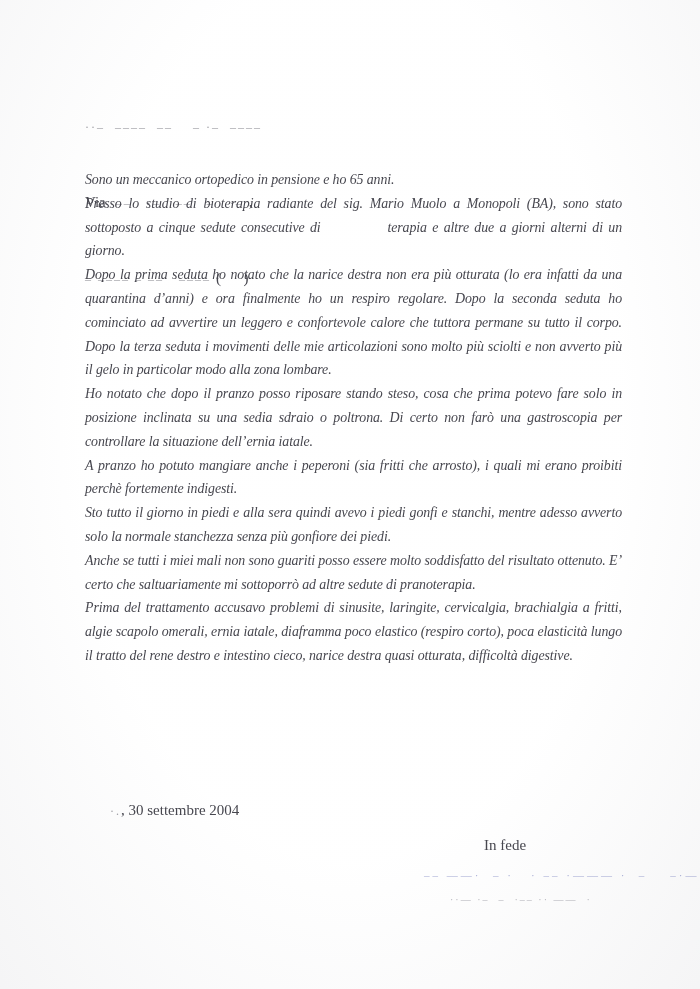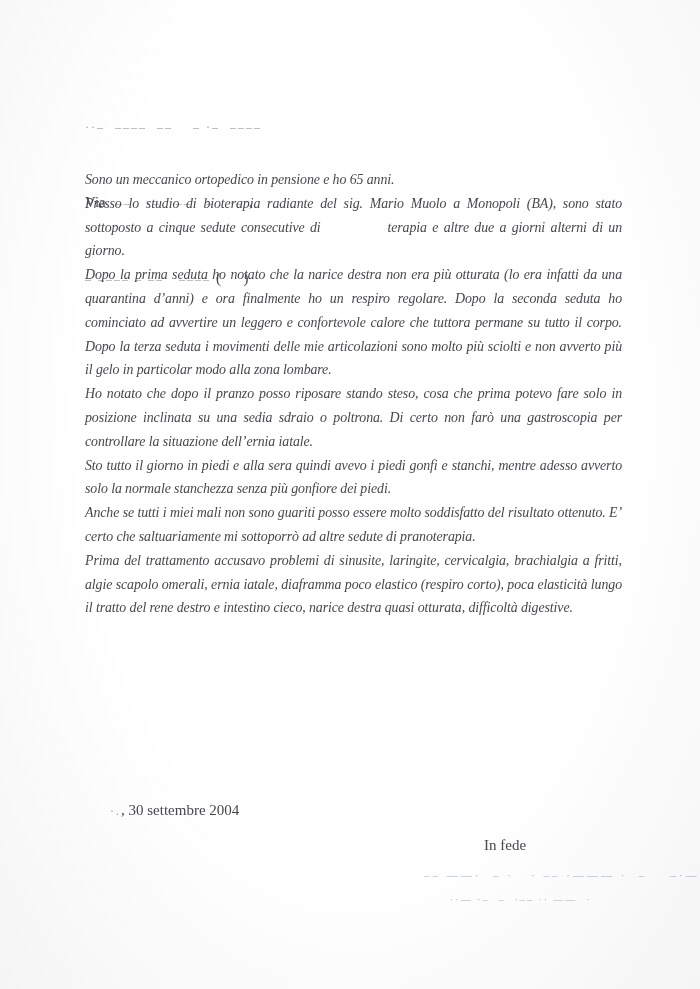--- a/index.html
+++ b/index.html
@@ -92,20 +92,21 @@
     <div><span class="redact">··–  ––––  ––    – ·–  ––––</span></div>
     <div><span>Via</span><span class="redact">  ––   ·–   ––   –   ·– </span><span>,</span></div>
     <div><span class="redact">– –––– – ––   –––– </span><span>(      )</span></div>
   </div>
 
   <div class="letter-body">
       <p class="para">Sono un meccanico ortopedico in pensione e ho 65 anni.</p>
       <p class="para">Presso lo studio di bioterapia radiante del sig. Mario Muolo a Monopoli (BA), sono stato sottoposto a cinque sedute consecutive di <span class="word-gap" style="width: 56px;"></span> terapia e altre due a giorni alterni di un giorno.</p>
       <p class="para">Dopo la prima seduta ho notato che la narice destra non era più otturata (lo era infatti da una quarantina d’anni) e ora finalmente ho un respiro regolare. Dopo la seconda seduta ho cominciato ad avvertire un leggero e confortevole calore che tuttora permane su tutto il corpo. Dopo la terza seduta i movimenti delle mie articolazioni sono molto più sciolti e non avverto più il gelo in particolar modo alla zona lombare.</p>
       <p class="para">Ho notato che dopo il pranzo posso riposare stando steso, cosa che prima potevo fare solo in posizione inclinata su una sedia sdraio o poltrona. Di certo non farò una gastroscopia per controllare la situazione dell’ernia iatale.</p>
+      <p class="para">A pranzo ho potuto mangiare anche i peperoni  (sia fritti che arrosto), i quali mi erano proibiti perchè fortemente indigesti.</p>
       <p class="para">Sto tutto il giorno in piedi e alla sera quindi avevo i piedi gonfi e stanchi, mentre adesso avverto solo la normale stanchezza senza più gonfiore dei piedi.</p>
       <p class="para">Anche se tutti i miei mali non sono guariti posso essere molto soddisfatto del risultato ottenuto. E’ certo che saltuariamente mi sottoporrò ad altre sedute di pranoterapia.</p>
       <p class="para">Prima del trattamento accusavo problemi di sinusite, laringite, cervicalgia, brachialgia a fritti, algie scapolo omerali, ernia iatale, diaframma poco elastico (respiro corto), poca elasticità lungo il tratto del rene destro e intestino cieco, narice destra quasi otturata, difficoltà digestive.</p>
     </div>
 
   <div class="date-line"><span class="redact">·.</span><span>, 30 settembre 2004</span></div>
 
   <div class="closing">In fede</div>
 
   <div class="sig-line-1">–– ——·  – ·   · –– ·——— ·  –    –·— ·—   –</div>

